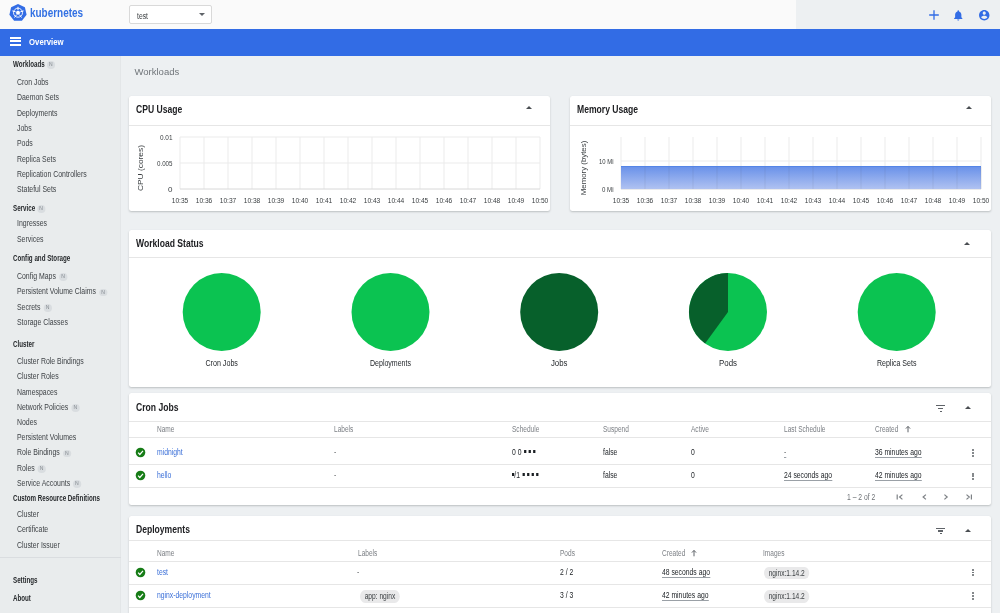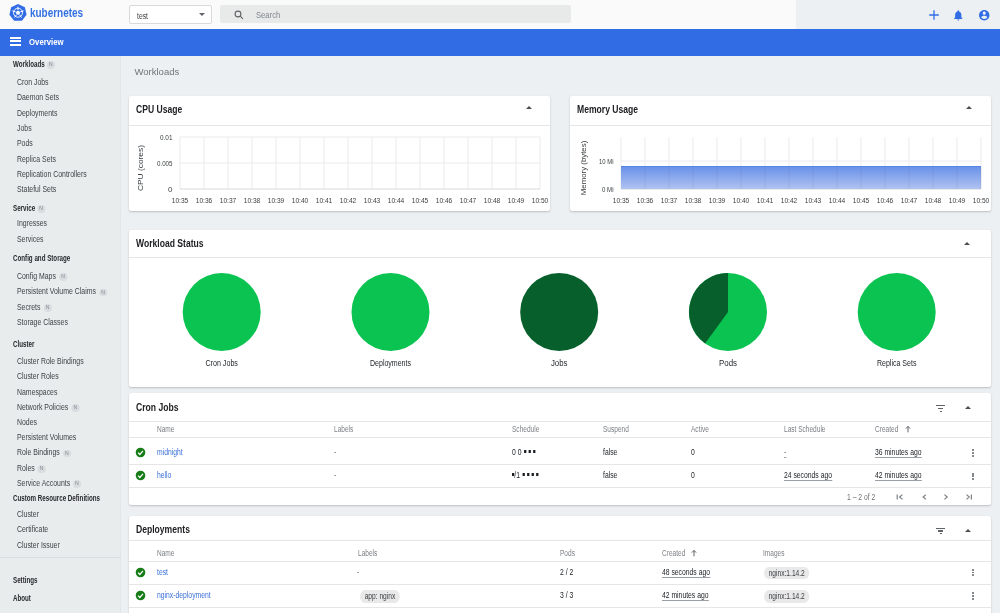--- a/index.html
+++ b/index.html
@@ -52,27 +52,20 @@
       <line x1="6.5" y1="14.5" x2="8.6" y2="11.7"></line>
       <line x1="13.5" y1="14.5" x2="11.4" y2="11.7"></line>
       <circle cx="10" cy="9.7" r="4.5" stroke-width="0.9"></circle>
     </g>
   </svg>
   <span id="brand">kubernetes</span>
   <div id="nssel">
       <span>test</span>
       <div class="car"></div>
     </div>
-  <div id="search">
-    <svg width="10" height="10" style="left:13.5px;top:4.5px" viewBox="0 0 10 10">
-        <circle cx="4" cy="4" r="2.9" fill="none" stroke="#5f6368" stroke-width="1.1"></circle>
-        <line x1="6.2" y1="6.2" x2="8.9" y2="8.9" stroke="#5f6368" stroke-width="1.1"></line>
-      </svg>
-    <span>Search</span>
-  </div>
   <svg width="12" height="12" style="left:928px;top:8.5px" viewBox="0 0 12 12">
       <path d="M6 1.2v9.6M1.2 6h9.6" stroke="#326ce5" stroke-width="1.3"></path>
     </svg>
   <svg width="12.5" height="12.5" style="left:951.5px;top:8.5px" viewBox="0 0 24 24">
       <path fill="#326ce5" d="M12 22c1.1 0 2-.9 2-2h-4c0 1.1.9 2 2 2zm6-6v-5c0-3.07-1.63-5.64-4.5-6.32V4c0-.83-.67-1.5-1.5-1.5s-1.5.67-1.5 1.5v.68C7.64 5.36 6 7.92 6 11v5l-2 2v1h16v-1l-2-2z"></path>
     </svg>
   <svg width="12.5" height="12.5" style="left:977.5px;top:9px" viewBox="0 0 24 24">
       <path fill="#326ce5" d="M12 2C6.48 2 2 6.48 2 12s4.48 10 10 10 10-4.48 10-10S17.52 2 12 2zm0 3c1.66 0 3 1.34 3 3s-1.34 3-3 3-3-1.34-3-3 1.34-3 3-3zm0 14.2c-2.5 0-4.71-1.28-6-3.22.03-1.99 4-3.08 6-3.08 1.99 0 5.97 1.09 6 3.08-1.29 1.94-3.5 3.22-6 3.22z"></path>
     </svg>
 </div>

